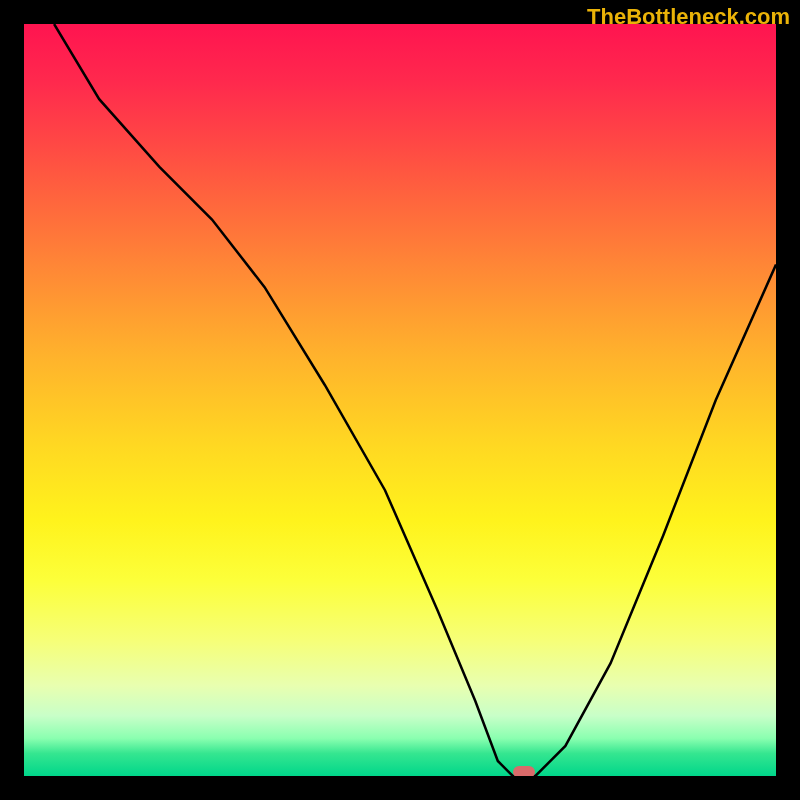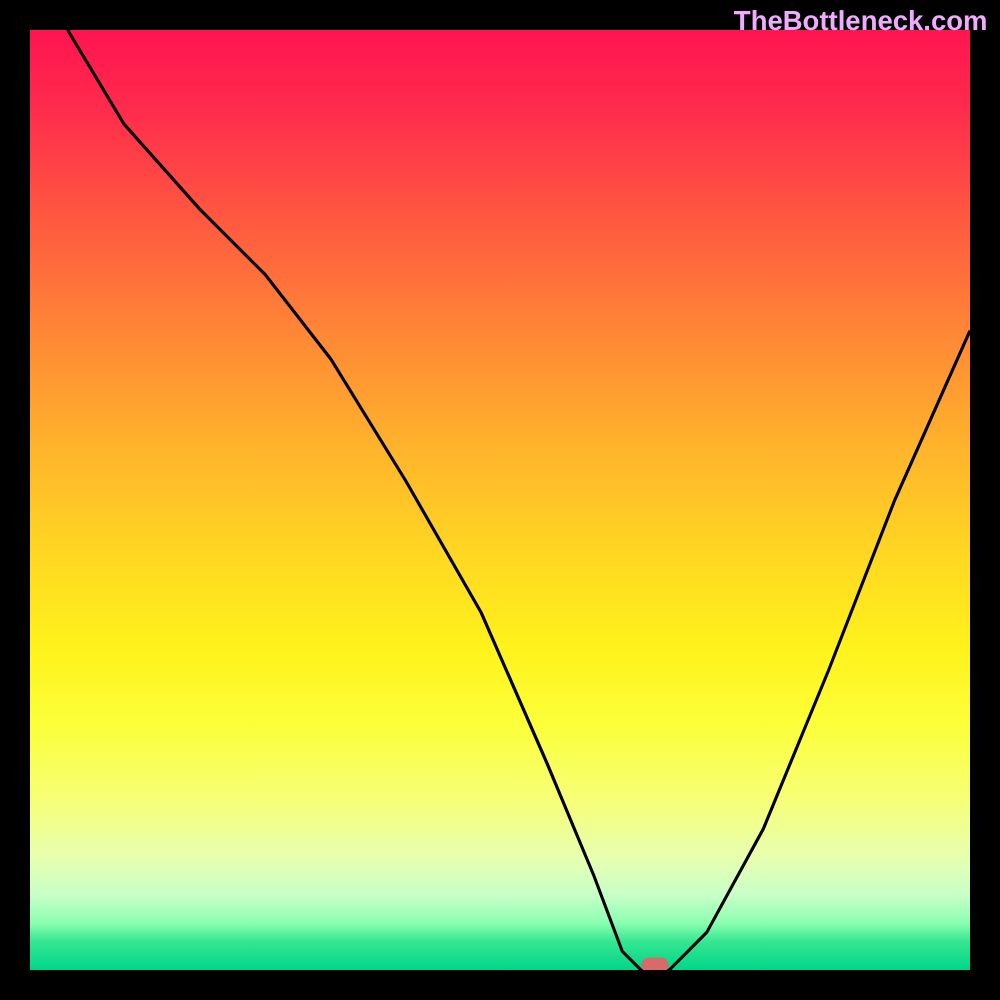--- a/index.html
+++ b/index.html
@@ -8,21 +8,21 @@
     width: 800px;
     height: 800px;
     background: #000;
     position: relative;
     font-family: Arial, sans-serif;
   }
   .watermark {
     position: absolute;
     top: 4px;
     right: 10px;
-    color: #f0abfc;
+    color: #eab308;
     font-size: 22px;
     font-weight: bold;
     z-index: 10;
   }
   .plot-area {
     position: absolute;
     left: 24px;
     top: 24px;
     width: 752px;
     height: 752px;

